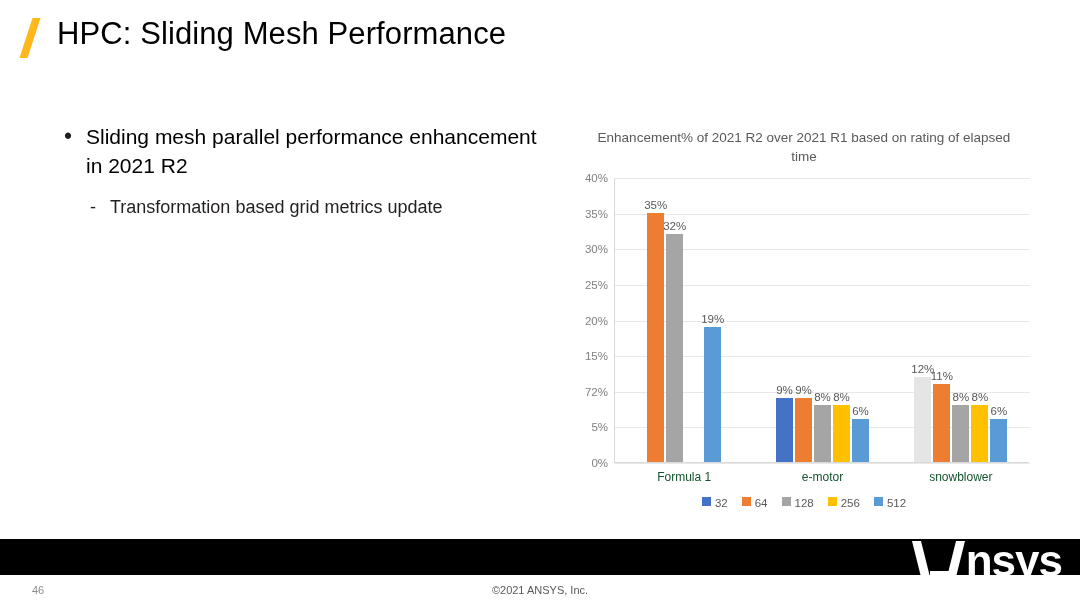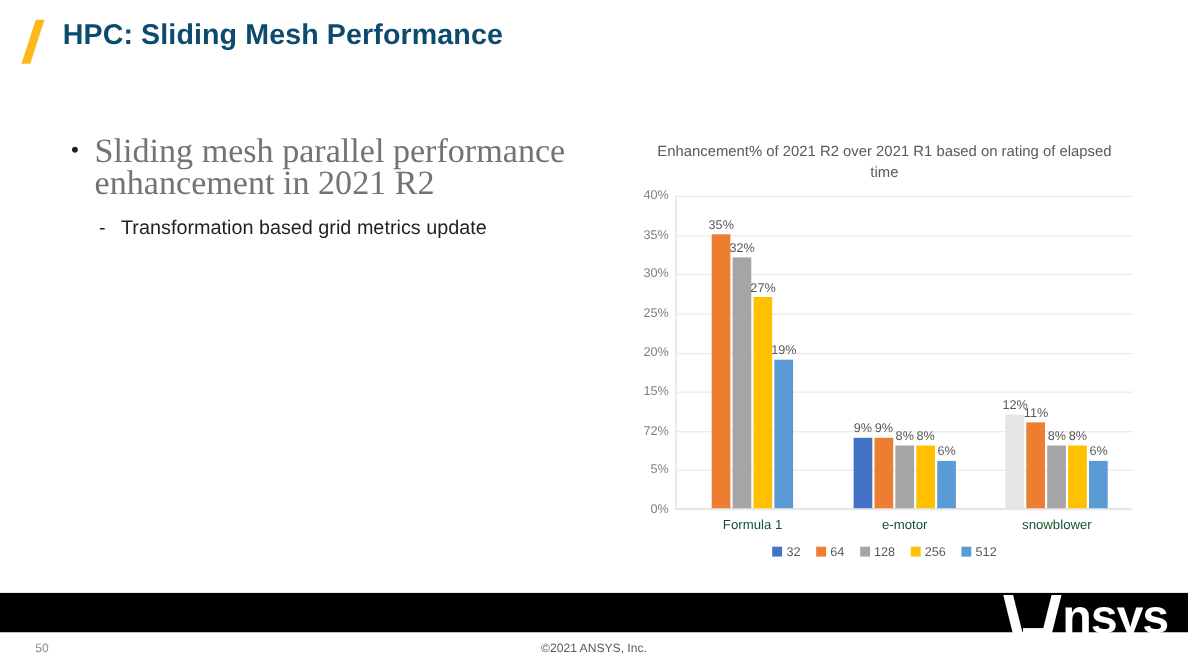--- a/index.html
+++ b/index.html
@@ -29,42 +29,41 @@
     top: 18px;
     width: 8px;
     height: 40px;
     background: #FFB71B;
     transform: skewX(-18deg);
   }
   .title-text {
     position: absolute;
     left: 57px;
     top: 16px;
-    font-size: 26px;
-    color: #0c4a6e;
-    font-weight: bold;
+    font-size: 31px;
+    color: #000000;
+    font-weight: normal;
     letter-spacing: 0.1px;
     white-space: nowrap;
   }
 
   
   .bullets {
     position: absolute;
     left: 60px;
     top: 122px;
     width: 480px;
   }
   .b1 {
     position: relative;
     padding-left: 26px;
-    font-size: 31px;
+    font-size: 21px;
     line-height: 29px;
-    color: #737373;
+    color: #000000;
     margin-bottom: 16px;
-    font-family: Liberation Serif, serif;
   }
   .b1::before {
     content: "•";
     position: absolute;
     left: 4px;
     top: 0;
     font-size: 23px;
     color: #231f20;
   }
   .b2 {
@@ -292,23 +291,20 @@
       <div class="gridline" style="top: 0px;">
         <div class="ytick" style="top: 0px;">40%</div>
       </div>
       <div class="group" style="left: 32.1667px; width: 74px;">
         <div class="bar" style="left: 0px; height: 249.375px; background: rgb(237, 125, 49);">
           <div class="bar-label">35%</div>
         </div>
         <div class="bar" style="left: 19px; height: 228px; background: rgb(165, 165, 165);">
           <div class="bar-label">32%</div>
         </div>
-        <div class="bar" style="left: 38px; height: 192.375px; background: rgb(255, 192, 0);">
-          <div class="bar-label">27%</div>
-        </div>
         <div class="bar" style="left: 57px; height: 135.375px; background: rgb(91, 155, 213);">
           <div class="bar-label">19%</div>
         </div>
       </div>
       <div class="xtick" style="left: 69.1667px;">Formula 1</div>
       <div class="group" style="left: 161px; width: 93px;">
         <div class="bar" style="left: 0px; height: 64.125px; background: rgb(68, 114, 196);">
           <div class="bar-label">9%</div>
         </div>
         <div class="bar" style="left: 19px; height: 64.125px; background: rgb(237, 125, 49);">
@@ -342,21 +338,21 @@
           <div class="bar-label">6%</div>
         </div>
       </div>
       <div class="xtick" style="left: 345.833px;">snowblower</div>
     </div>
   <div class="legend" id="legend"><span class="legend-item"><span class="legend-swatch" style="background: rgb(68, 114, 196);"></span><span class="legend-label">32</span></span><span class="legend-item"><span class="legend-swatch" style="background: rgb(237, 125, 49);"></span><span class="legend-label">64</span></span><span class="legend-item"><span class="legend-swatch" style="background: rgb(165, 165, 165);"></span><span class="legend-label">128</span></span><span class="legend-item"><span class="legend-swatch" style="background: rgb(255, 192, 0);"></span><span class="legend-label">256</span></span><span class="legend-item"><span class="legend-swatch" style="background: rgb(91, 155, 213);"></span><span class="legend-label">512</span></span></div>
 </div>
 
 <div class="footer-bar"></div>
 <div class="footer-strip"></div>
-<div class="page-num">50</div>
+<div class="page-num">46</div>
 <div class="copyright">©2021 ANSYS, Inc.</div>
 <div class="logo">
   <div class="logo-mark">
     <i class="l"></i>
       <i class="r"></i>
       <i class="bar"></i>
   </div>
   <div class="logo-text">nsys</div>
 </div>
 

